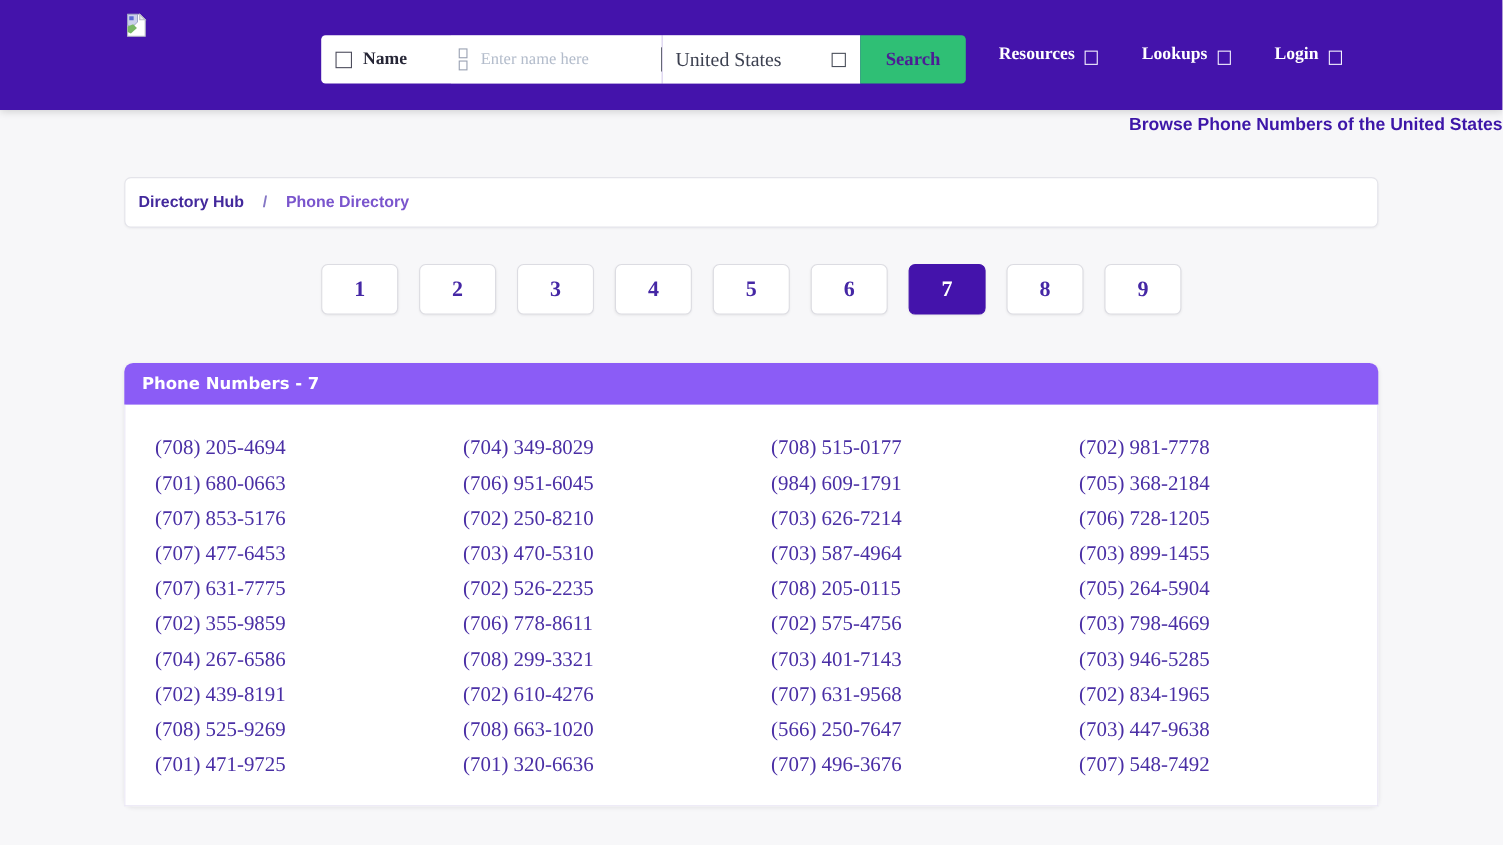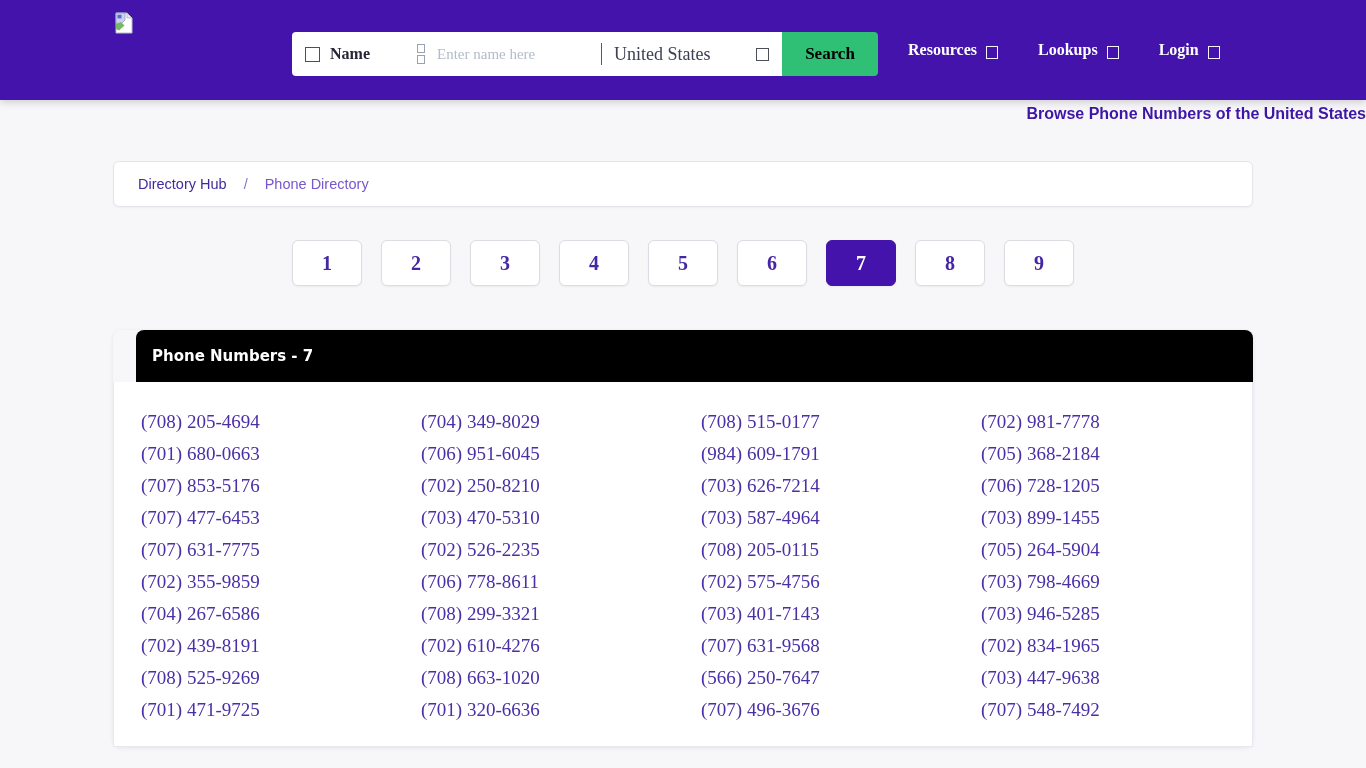--- a/index.html
+++ b/index.html
@@ -25,54 +25,54 @@
   .sb-input input { border:none; outline:none; width:150px; background:transparent;
                     font-family:"Liberation Serif", serif; font-size:15px; color:#333; }
   .sb-input input::placeholder { color:#b3bccb; }
   .sb-divider { width:1px; background:#fff; display:flex; align-items:center; }
   .sb-divider i { display:block; width:1.5px; height:22px; background:#555a66; }
   .sb-country { width:180px; padding:0 13px 0 12px; justify-content:space-between; cursor:pointer; }
   .sb-country .label { font-size:18px; color:#3c4050; }
   .sb-country .tofu { width:13px; height:13px; border-color:#4a4f5a; }
   .sb-button { width:96px; background:#2fbf75; border:none; cursor:pointer;
                border-radius:0 4px 4px 0; font-family:"Liberation Serif", serif;
-               font-weight:bold; font-size:17px; color:#000000; }
+               font-weight:bold; font-size:17px; color:#4c1d95; }
 
   .main-nav { position:absolute; left:908px; top:0; height:100%; display:flex;
               align-items:center; gap:40px; }
   .nav-item { display:flex; align-items:flex-end; gap:9px; cursor:pointer;
               font-family:"Liberation Serif", serif; font-weight:bold;
               font-size:16px; color:#fff; }
   .nav-item .tofu { width:12px; height:13px; border:1.5px solid #f5f2ff; }
 
   
   .page-title { text-align:right; font-size:16px; font-weight:bold;
                 color:#3d16a8; line-height:28px; }
 
   .breadcrumb-card { width:1140px; height:46px; margin:33px auto 0; background:#fff;
                      border:1px solid #e4e4ea; border-radius:6px; display:flex;
-                     align-items:center; padding-left:24px;
-                     box-shadow:0 1px 2px rgba(0,0,0,.04); font-size:14.5px; }
+                     align-items:center; padding-left:12px;
+                     box-shadow:0 1px 2px rgba(0,0,0,.04); font-size:14.5px;font-weight:bold; }
   .bc-link { color:#43299c; }
   .bc-sep { color:#8577c5; margin:0 17px; }
   .bc-current { color:#7a55cd; }
 
   .pagination { margin-top:33px; display:flex; justify-content:center; gap:19px; }
   .page-btn { width:70px; height:46px; background:#fff; border:1px solid #dcdce2;
               border-radius:6px; display:flex; align-items:center; justify-content:center;
               font-family:"Liberation Serif", serif; font-weight:bold; font-size:20px;
               color:#4527a5; box-shadow:0 1px 2px rgba(0,0,0,.05); cursor:pointer; }
   .page-btn.active { background:#4413ab; border-color:#4413ab; color:#fff; }
 
   .card { width:1140px; margin:44px auto 0; border-radius:8px;
           box-shadow:0 1px 4px rgba(0,0,0,.08); }
-  .card-header { height:52px; background:#000000; border-radius:8px 8px 0 0;
+  .card-header { height:38px; background:#8b5cf6; border-radius:8px 8px 0 0;
                  display:flex; align-items:center; padding-left:16px;
                  font-family:"DejaVu Sans", sans-serif; font-weight:bold;
-                 font-size:15px; color:#fff;margin-left:23px; }
+                 font-size:15px; color:#fff; }
   .card-body { background:#fff; border:1px solid #eae7f5; border-top:none;
                padding:24px 0 20px; display:grid;
                grid-template-columns:repeat(4, 280px); }
   .phone-col { display:flex; flex-direction:column; }
   .phone-link { height:32px; display:flex; align-items:center; padding-left:27px;
                 font-family:"Liberation Serif", serif; font-size:19px; color:#4a2fa5; }
 </style>
 </head>
 <body>
 

